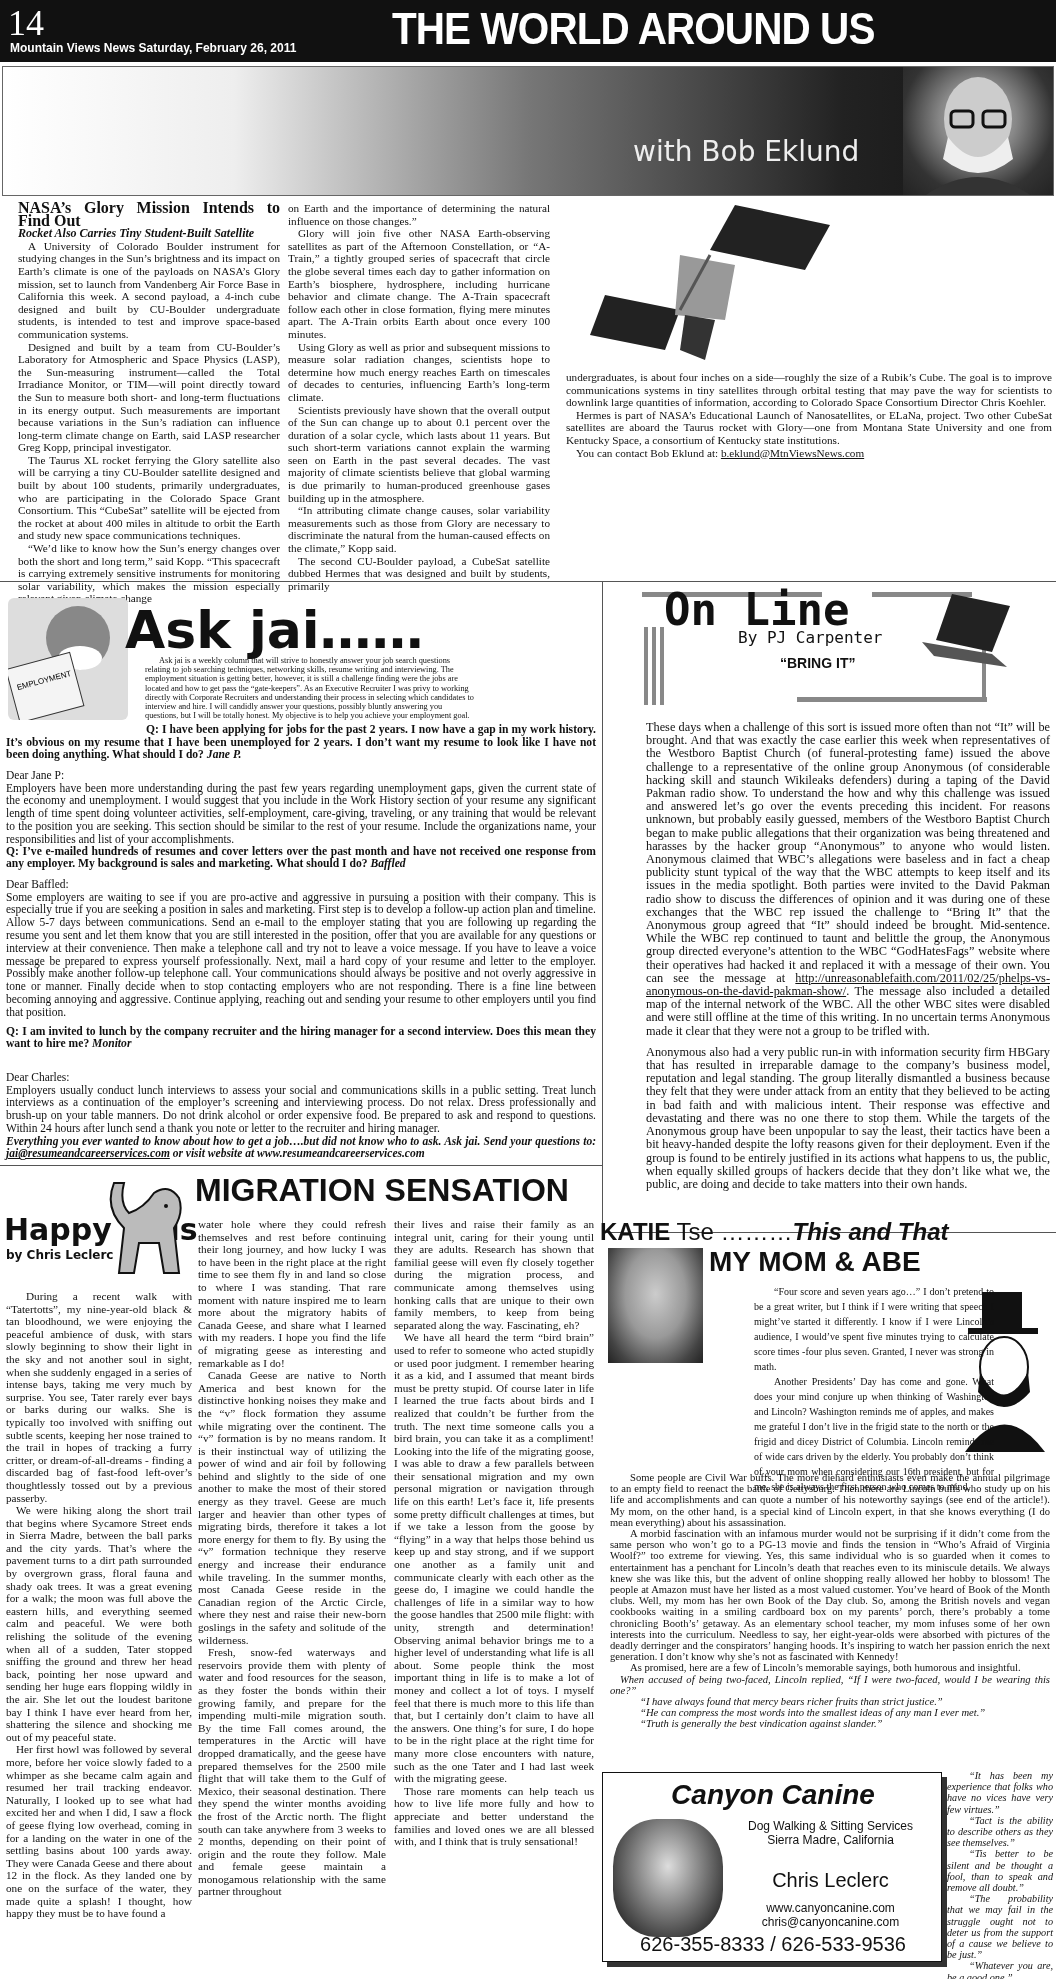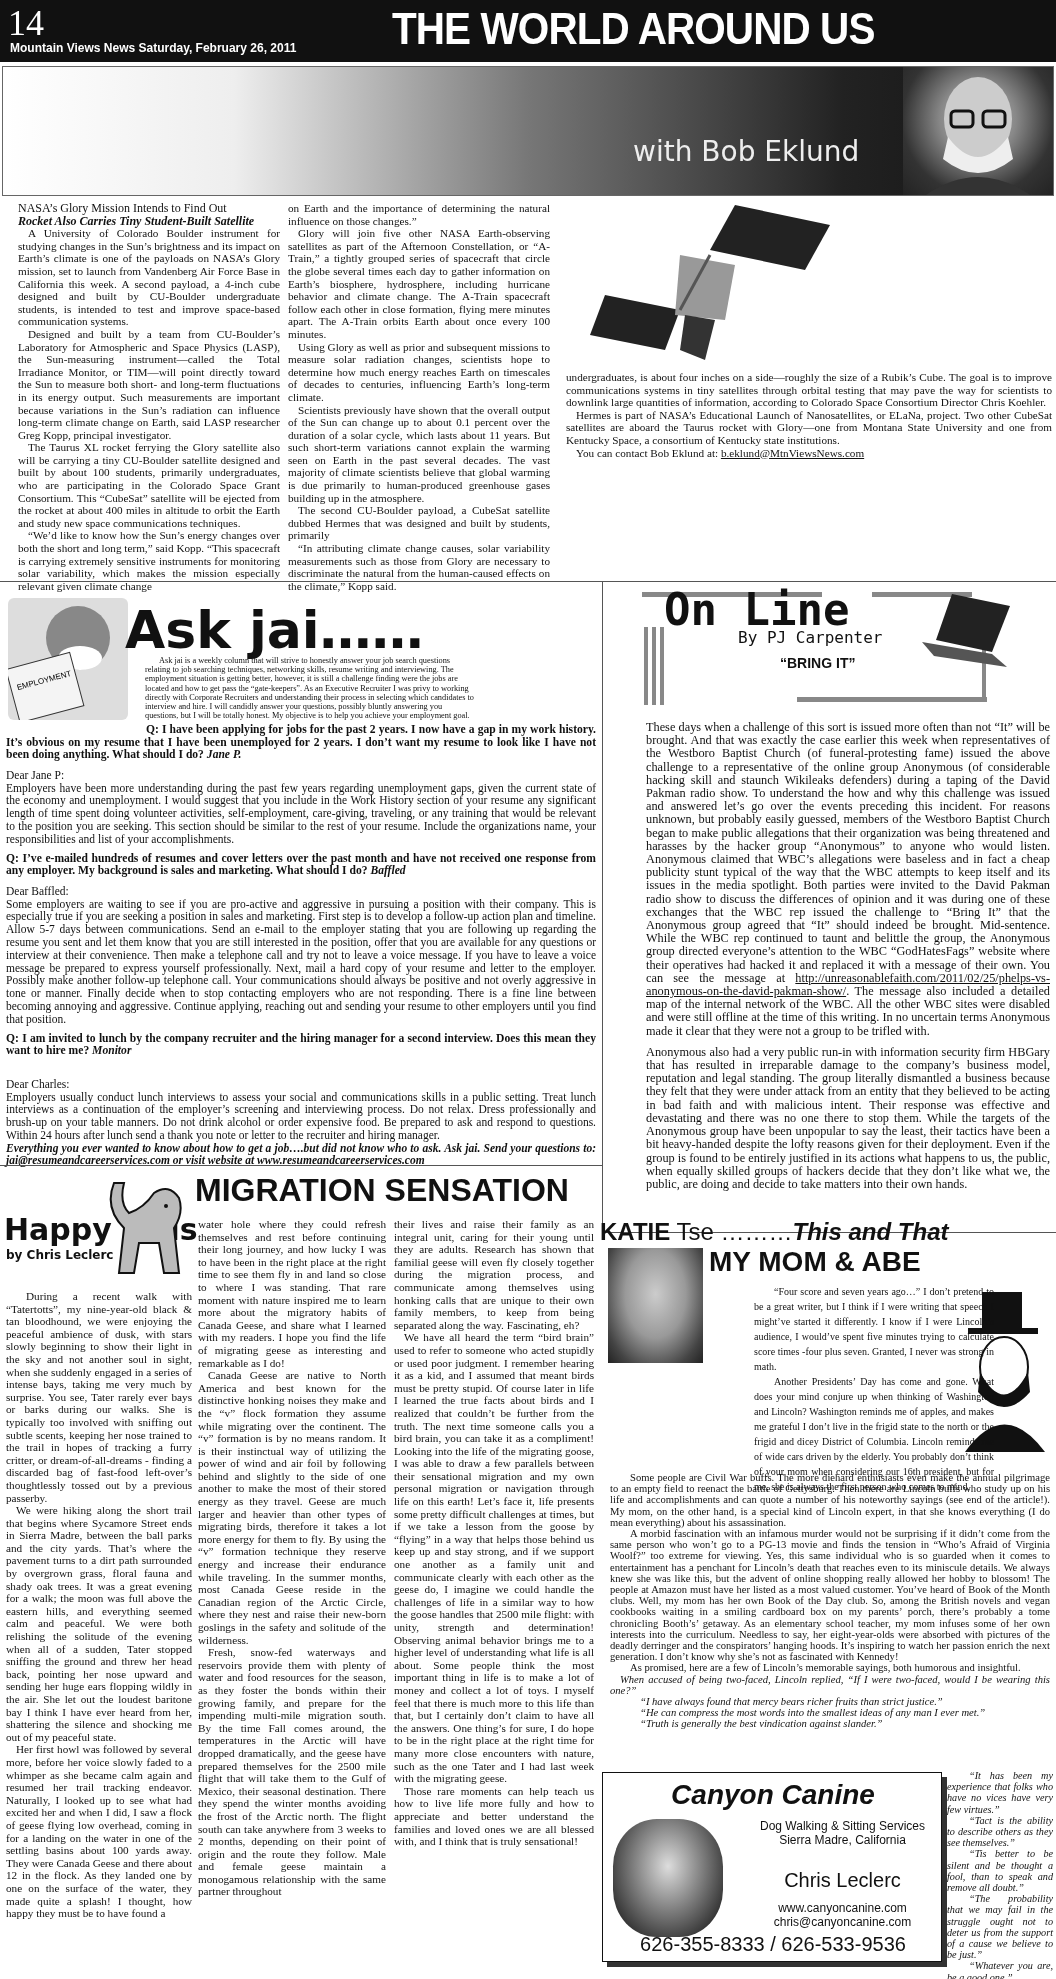--- a/index.html
+++ b/index.html
@@ -9,21 +9,21 @@
 .pagenum{left:8px;top:2px;font-size:36px;font-family:"Liberation Serif",serif}
 .dateline{left:10px;top:41px;font-size:12px;font-weight:bold;font-family:"Liberation Sans",sans-serif}
 .section-title{left:392px;top:4px;font-size:44px;font-weight:bold;font-family:"Liberation Sans",sans-serif;letter-spacing:-1px;transform:scaleX(0.92);transform-origin:left}
 .banner{left:2px;top:66px;width:1052px;height:130px;background:linear-gradient(90deg,#fff 0%,#eee 22%,#777 50%,#222 80%,#111 100%);border:1px solid #666;overflow:hidden}
 .banner-title{left:345px;top:4px;font-size:92px;font-family:"DejaVu Sans",sans-serif;font-weight:100;color:#eee;-webkit-text-stroke:2px #111;letter-spacing:6px}
 .banner-by{left:630px;top:68px;font-size:28px;font-family:"DejaVu Sans",sans-serif;color:#eee}
 .portrait{left:900px;top:0;width:150px;height:130px;background:radial-gradient(circle at 50% 40%,#bbb 0%,#888 35%,#333 70%,#222 100%)}
 .headline-bar{left:4px;top:104px;width:870px;height:24px;background:#111;border-radius:6px;border:1px solid #999;color:#fff;font-family:"Liberation Sans",sans-serif;font-weight:bold;font-size:19px;text-align:center;line-height:22px}
 .col{font-size:11.2px;line-height:12.6px;text-align:justify}
 .col p{text-indent:10px}
-.hdr-b{font-weight:normal;font-size:12px}
+.hdr-b{font-weight:bold;font-size:16px}
 .hdr-i{font-weight:bold;font-style:italic;font-size:12px}
 .rule{background:#555}
 .satellite{left:585px;top:200px;width:250px;height:165px}
 .link{text-decoration:underline}
 .askjai-title{left:125px;top:600px;font-size:52px;font-family:"DejaVu Sans",sans-serif;font-weight:bold}
 .askjai-img{left:8px;top:598px;width:120px;height:122px;background:#ddd;border-radius:6px}
 .askjai-intro{left:145px;top:656px;width:330px;font-size:8.3px;line-height:9.2px}
 .q{font-weight:bold;font-size:11.6px;line-height:12.6px}
 .online-box{left:612px;top:582px;width:440px;height:124px}
 .online-title{left:664px;top:584px;font-size:44px;font-family:"DejaVu Sans Mono",monospace;font-weight:bold}
@@ -68,22 +68,22 @@
   <p>A University of Colorado Boulder instrument for studying changes in the Sun’s brightness and its impact on Earth’s climate is one of the payloads on NASA’s Glory mission, set to launch from Vandenberg Air Force Base in California this week. A second payload, a 4-inch cube designed and built by CU-Boulder undergraduate students, is intended to test and improve space-based communication systems.</p>
   <p>Designed and built by a team from CU-Boulder’s Laboratory for Atmospheric and Space Physics (LASP), the Sun-measuring instrument—called the Total Irradiance Monitor, or TIM—will point directly toward the Sun to measure both short- and long-term fluctuations in its energy output. Such measurements are important because variations in the Sun’s radiation can influence long-term climate change on Earth, said LASP researcher Greg Kopp, principal investigator.</p>
   <p>The Taurus XL rocket ferrying the Glory satellite also will be carrying a tiny CU-Boulder satellite designed and built by about 100 students, primarily undergraduates, who are participating in the Colorado Space Grant Consortium. This “CubeSat” satellite will be ejected from the rocket at about 400 miles in altitude to orbit the Earth and study new space communications techniques.</p>
   <p>“We’d like to know how the Sun’s energy changes over both the short and long term,” said Kopp. “This spacecraft is carrying extremely sensitive instruments for monitoring solar variability, which makes the mission especially relevant given climate change</p>
 </div>
 <div class="abs col" style="left:288px;top:202px;width:262px">
   <p style="text-indent:0">on Earth and the importance of determining the natural influence on those changes.”</p>
   <p>Glory will join five other NASA Earth-observing satellites as part of the Afternoon Constellation, or “A-Train,” a tightly grouped series of spacecraft that circle the globe several times each day to gather information on Earth’s biosphere, hydrosphere, including hurricane behavior and climate change. The A-Train spacecraft follow each other in close formation, flying mere minutes apart. The A-Train orbits Earth about once every 100 minutes.</p>
   <p>Using Glory as well as prior and subsequent missions to measure solar radiation changes, scientists hope to determine how much energy reaches Earth on timescales of decades to centuries, influencing Earth’s long-term climate.</p>
   <p>Scientists previously have shown that the overall output of the Sun can change up to about 0.1 percent over the duration of a solar cycle, which lasts about 11 years. But such short-term variations cannot explain the warming seen on Earth in the past several decades. The vast majority of climate scientists believe that global warming is due primarily to human-produced greenhouse gases building up in the atmosphere.</p>
+  <p>“In attributing climate change causes, solar variability measurements such as those from Glory are necessary to discriminate the natural from the human-caused effects on the climate,” Kopp said.</p>
   <p>The second CU-Boulder payload, a CubeSat satellite dubbed Hermes that was designed and built by students, primarily</p>
-  <p>“In attributing climate change causes, solar variability measurements such as those from Glory are necessary to discriminate the natural from the human-caused effects on the climate,” Kopp said.</p>
 </div>
 <div class="abs satellite">
   <svg width="250" height="165" viewBox="0 0 250 165">
       <polygon points="150,5 245,25 220,70 125,50" fill="#222"></polygon>
       <polygon points="20,95 95,110 80,150 5,135" fill="#222"></polygon>
       <polygon points="95,55 150,65 140,120 90,115" fill="#999"></polygon>
       <polygon points="100,115 130,120 120,160 95,150" fill="#333"></polygon>
       <line x1="95" y1="110" x2="125" y2="55" stroke="#555" stroke-width="3"></line>
     </svg>
 </div>
@@ -104,21 +104,21 @@
       <text x="10" y="85" font-size="8" font-family="Liberation Sans" transform="rotate(-15 37 90)">EMPLOYMENT</text>
     </svg>
 </div>
 <div class="abs askjai-title">Ask jai……</div>
 <div class="abs askjai-intro" style="text-indent:14px;text-align:left">Ask jai is a weekly column that will strive to honestly answer your job search questions relating to job searching techniques, networking skills, resume writing and interviewing. The employment situation is getting better, however, it is still a challenge finding were the jobs are located and how to get pass the “gate-keepers”. As an Executive Recruiter I was privy to working directly with Corporate Recruiters and understanding their process in selecting which candidates to interview and hire. I will candidly answer your questions, possibly bluntly answering you questions, but I will be totally honest. My objective is to help you achieve your employment goal.</div>
 
 <div class="abs col" style="left:6px;top:724px;width:590px;font-size:11.5px;line-height:12.8px">
   <div class="q" style="text-indent:140px"><span>Q: I have been applying for jobs for the past 2 years. I now have a gap in my work history. It’s obvious on my resume that I have been unemployed for 2 years. I don’t want my resume to look like I have not been doing anything. What should I do?</span> <i>Jane P.</i></div>
   <div style="margin-top:7px">Dear Jane P:</div>
   <div>Employers have been more understanding during the past few years regarding unemployment gaps, given the current state of the economy and unemployment. I would suggest that you include in the Work History section of your resume any significant length of time spent doing volunteer activities, self-employment, care-giving, traveling, or any training that would be relevant to the position you are seeking. This section should be similar to the rest of your resume. Include the organizations name, your responsibilities and list of your accomplishments.</div>
-  <div class="q" style="margin-top:7px"><span>Q: I’ve e-mailed hundreds of resumes and cover letters over the past month and have not received one response from any employer. My background is sales and marketing. What should I do?</span> <i>Baffled</i></div>
+  <div class="q" style=""><span>Q: I’ve e-mailed hundreds of resumes and cover letters over the past month and have not received one response from any employer. My background is sales and marketing. What should I do?</span> <i>Baffled</i></div>
   <div style="margin-top:7px">Dear Baffled:</div>
   <div>Some employers are waiting to see if you are pro-active and aggressive in pursuing a position with their company. This is especially true if you are seeking a position in sales and marketing. First step is to develop a follow-up action plan and timeline. Allow 5-7 days between communications. Send an e-mail to the employer stating that you are following up regarding the resume you sent and let them know that you are still interested in the position, offer that you are available for any questions or interview at their convenience. Then make a telephone call and try not to leave a voice message. If you have to leave a voice message be prepared to express yourself professionally. Next, mail a hard copy of your resume and letter to the employer. Possibly make another follow-up telephone call. Your communications should always be positive and not overly aggressive in tone or manner. Finally decide when to stop contacting employers who are not responding. There is a fine line between becoming annoying and aggressive. Continue applying, reaching out and sending your resume to other employers until you find that position.</div>
   <div class="q" style="margin-top:7px"><span>Q: I am invited to lunch by the company recruiter and the hiring manager for a second interview. Does this mean they want to hire me?</span> <i>Monitor</i></div>
   <div style="margin-top:20px">Dear Charles:</div>
   <div>Employers usually conduct lunch interviews to assess your social and communications skills in a public setting. Treat lunch interviews as a continuation of the employer’s screening and interviewing process. Do not relax. Dress professionally and brush-up on your table manners. Do not drink alcohol or order expensive food. Be prepared to ask and respond to questions. Within 24 hours after lunch send a thank you note or letter to the recruiter and hiring manager.</div>
   <div style="font-weight:bold;font-style:italic"><span>Everything you ever wanted to know about how to get a job….but did not know who to ask. Ask jai. Send your questions to: </span><span class="link">jai@resumeandcareerservices.com</span><span> or visit website at www.resumeandcareerservices.com</span></div>
 </div>
 
 <div class="abs online-box">
   <svg width="440" height="124" viewBox="0 0 440 124">
@@ -191,21 +191,21 @@
   <p style="text-indent:20px">As promised, here are a few of Lincoln’s memorable sayings, both humorous and insightful.</p>
   <p style="font-style:italic">When accused of being two-faced, Lincoln replied, “If I were two-faced, would I be wearing this one?”</p>
   <p style="font-style:italic;padding-left:20px">“I have always found that mercy bears richer fruits than strict justice.”</p>
   <p style="font-style:italic;padding-left:20px">“He can compress the most words into the smallest ideas of any man I ever met.”</p>
   <p style="font-style:italic;padding-left:20px">“Truth is generally the best vindication against slander.”</p>
 </div>
 
 <div class="abs ad">
   <div class="abs" style="left:0;top:6px;width:340px;text-align:center;font-family:'Liberation Sans',sans-serif;font-weight:bold;font-style:italic;font-size:28px">Canyon Canine</div>
   <div class="abs" style="left:10px;top:46px;width:110px;height:118px;background:radial-gradient(ellipse at 50% 40%,#ddd 0%,#888 40%,#333 80%,#fff 100%);border-radius:40%"></div>
-  <div class="abs" style="left:132px;top:46px;width:215px;text-align:center;font-family:'Liberation Sans',sans-serif;font-size:12px;line-height:14px">
+  <div class="abs" style="left:120px;top:46px;width:215px;text-align:center;font-family:'Liberation Sans',sans-serif;font-size:12px;line-height:14px">
     <div>Dog Walking &amp; Sitting Services</div>
     <div>Sierra Madre, California</div>
     <div style="font-size:20px;margin:26px 0 14px">Chris Leclerc</div>
     <div>www.canyoncanine.com</div>
     <div>chris@canyoncanine.com</div>
   </div>
   <div class="abs" style="left:0;top:160px;width:340px;text-align:center;font-family:'Liberation Sans',sans-serif;font-size:20px">626-355-8333 / 626-533-9536</div>
 </div>
 
 <div class="abs quotes-right">

